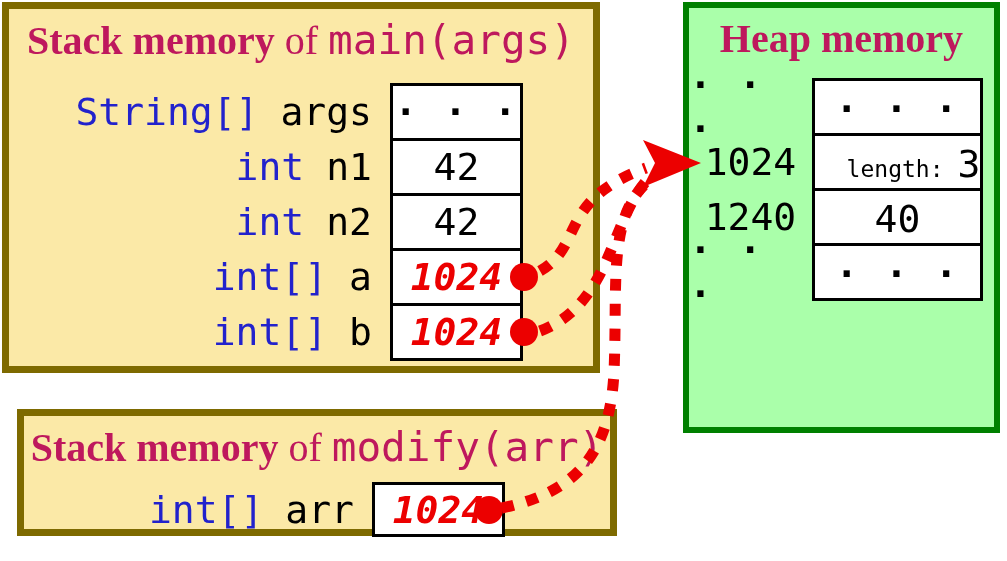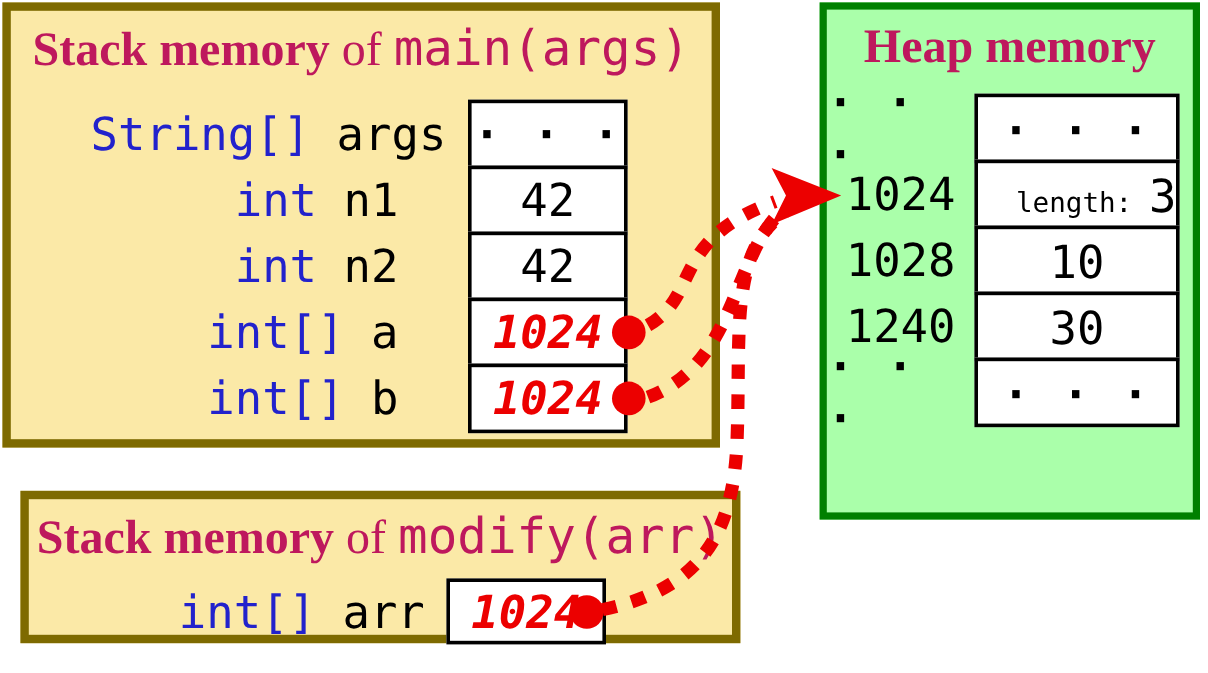--- a/index.html
+++ b/index.html
@@ -17,21 +17,21 @@
   
   .box-title { position: absolute; left: 0; right: 0; top: 8px; text-align: center;
                white-space: pre; color: #be185d; font-family: "Liberation Serif", serif;
                font-weight: bold; font-size: 40px; line-height: 46px; }
   .box-title .mid  { font-weight: normal; }
   .box-title .code { font-family: "DejaVu Sans Mono", monospace; font-weight: normal; font-size: 41px; }
 
   
   .stack-table { position: absolute; left: 0; top: 74px; width: 514px; }
   .srow { display: flex; align-items: stretch; height: 58px; }
-  .srow + .srow { margin-top: -3px; gap: 40px; }
+  .srow + .srow { margin-top: -3px; }
   .slabel { flex: 1; display: flex; justify-content: flex-end; align-items: center;
             gap: 22px; padding-right: 18px; font-size: 38px; color: #000; }
   .kw { color: #2222CC; }
   .scell { width: 133px; border: 3px solid #000; background: #fff;
            display: flex; align-items: center; justify-content: center;
            font-size: 38px; color: #000; }
   .ptr { color: #EC0000; font-weight: bold; font-style: italic; }
   .dots { font-weight: bold; letter-spacing: 2px; }
 
   
@@ -132,29 +132,23 @@
           </div>
       </div>
       <div class="hrow">
         <div class="haddr">1024</div>
         <div class="hcell">
             <span class="hlen">length:</span>
             <span>3</span>
           </div>
       </div>
       <div class="hrow">
-        <div class="haddr">1028</div>
-        <div class="hcell">
-            <span>10</span>
-          </div>
-      </div>
-      <div class="hrow">
         <div class="haddr">1240</div>
         <div class="hcell">
-            <span>30</span>
+            <span>40</span>
           </div>
       </div>
       <div class="hrow">
         <div class="haddr dots">· · ·</div>
         <div class="hcell">
             <span class="dots">· · ·</span>
           </div>
       </div>
     </div>
   </div>

